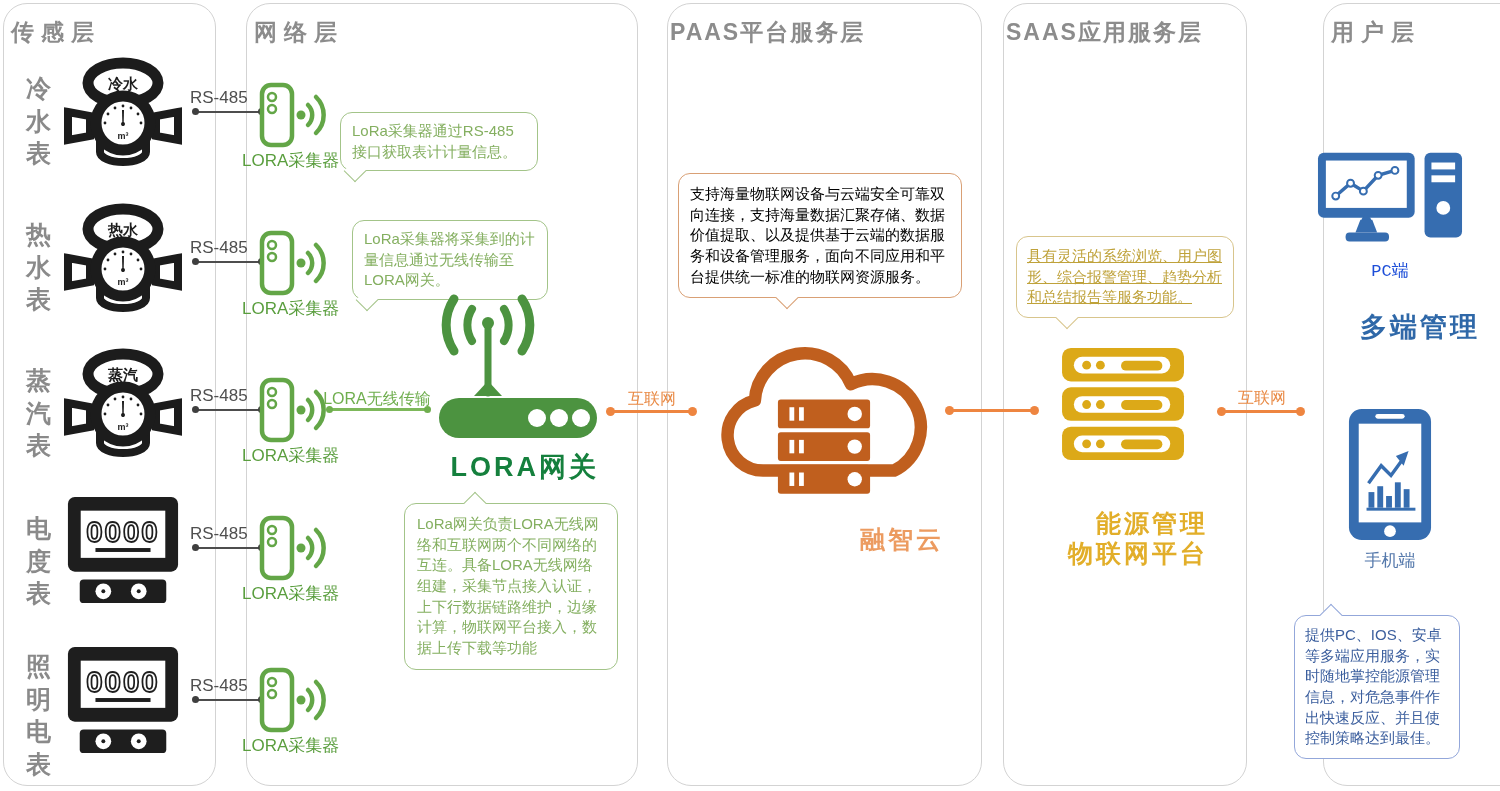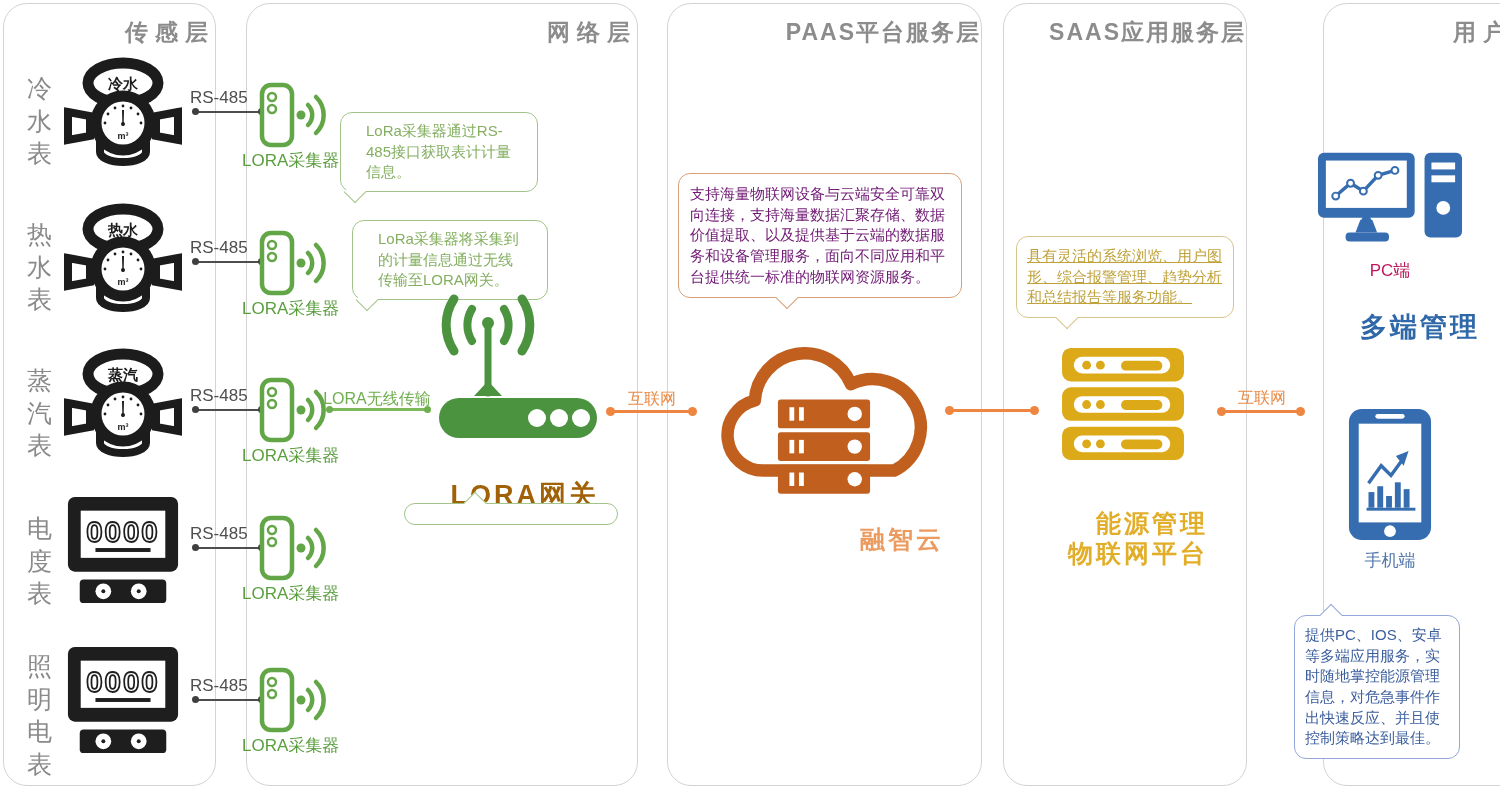--- a/index.html
+++ b/index.html
@@ -1,38 +1,38 @@
 <!DOCTYPE html>
 <html><head>
 <meta charset="utf-8">
 <style>
   html,body{margin:0;padding:0;background:#fff;}
   .canvas{position:relative;width:1500px;height:791px;background:#fff;overflow:hidden;
           font-family:"Liberation Sans","DejaVu Sans",sans-serif;}
   .col{position:absolute;top:3px;height:783px;background:#fff;border:1px solid #d3d3d3;
        border-radius:24px;box-sizing:border-box;}
-  .hdr{margin-top:13px;text-align:right;font-size:23px;font-weight:bold;color:#8c8c8c;
+  .hdr{margin-top:13px;text-align:left;font-size:23px;font-weight:bold;color:#8c8c8c;
        letter-spacing:7px;text-indent:7px;white-space:nowrap;}
   .hdr.mix{letter-spacing:2px;text-indent:2px;}
-  .vlabel{position:absolute;width:27px;font-size:25px;line-height:1.3;font-weight:normal;
-          color:#8a8a8a;text-align:center;word-break:break-all;}
+  .vlabel{position:absolute;width:27px;font-size:25px;line-height:1.3;font-weight:bold;
+          color:#8a8a8a;word-break:break-all;}
   .hline{position:absolute;height:2px;background:#4d4d4d;}
   .dot{position:absolute;border-radius:50%;background:#3f3f3f;width:7px;height:7px;}
   .dot.green{background:#6fae4e;}
   .dot.orange{background:#ee8540;width:9px;height:9px;}
   .rs-label{position:absolute;font-size:17px;color:#4f4f4f;width:80px;}
   .c-label{position:absolute;font-size:17px;color:#5a9e3e;text-align:center;width:96px;white-space:nowrap;}
   .link-label{position:absolute;font-size:16px;text-align:center;}
-  .callout{position:absolute;border-radius:12px;background:#fff;padding:8px 25px;
+  .callout{position:absolute;border-radius:12px;background:#fff;padding:8px 11px;
            font-size:15px;line-height:1.38;box-sizing:border-box;}
   .callout .tail{position:absolute;width:15px;height:15px;background:#fff;transform:rotate(45deg);}
   .tail.down{bottom:-9px;border-right:1.5px solid var(--bc);border-bottom:1.5px solid var(--bc);}
   .tail.up{top:-9px;border-left:1.5px solid var(--bc);border-top:1.5px solid var(--bc);}
   .callout.green{--bc:#a3c489;border:1.5px solid var(--bc);color:#84af60;}
-  .callout.orange{--bc:#d9a075;border:1.5px solid var(--bc);color:#701a75;}
+  .callout.orange{--bc:#d9a075;border:1.5px solid var(--bc);color:#000000;}
   .callout.gold{--bc:#d8c58c;border:1.5px solid var(--bc);color:#bfa23a;text-decoration:underline;}
   .callout.blue{--bc:#93a7da;border:1.5px solid var(--bc);color:#3c5f9e;}
   .big{position:absolute;font-weight:bold;text-align:right;letter-spacing:3px;white-space:nowrap;}
   svg{position:absolute;overflow:visible;}
 </style>
 </head>
 <body>
 
 <div class="canvas">
 
@@ -244,23 +244,24 @@
       <path d="M86,12 A30,30 0 0 1 86,44" stroke-width="8"></path>
       <path d="M104,2 A47,47 0 0 1 104,54" stroke-width="9"></path>
     </g>
   </svg>
   <svg style="left:437px;top:395px;" width="162" height="46" viewBox="0 0 162 46">
     <rect x="2" y="3" width="158" height="40" rx="20" fill="#4c9340"></rect>
     <circle cx="100" cy="23" r="9" fill="#fff"></circle>
     <circle cx="122" cy="23" r="9" fill="#fff"></circle>
     <circle cx="144" cy="23" r="9" fill="#fff"></circle>
   </svg>
-  <div class="big" style="left:437px;top:449px;width:162px;font-size:27px;color:#a16207;margin-top:28px;">LORA网关</div>
+  <div class="big" style="left:437px;top:449px;width:162px;font-size:27px;color:#15803d;">LORA网关</div>
 
   <div class="callout green" style="left:404px;top:503px;width:214px;padding:10px 12px;">
+    <span>LoRa网关负责LORA无线网络和互联网两个不同网络的互连。具备LORA无线网络组建，采集节点接入认证，上下行数据链路维护，边缘计算，物联网平台接入，数据上传下载等功能</span>
     <div class="tail up" style="left:62px;"></div>
   </div>
 
   <div class="link-label" style="left:610px;top:389px;width:84px;color:#e98a45;">互联网</div>
   <div class="hline" style="left:612px;top:410px;width:80px;height:3px;background:#ee8540;"></div>
   <div class="dot orange" style="left:606px;top:407px;"></div>
   <div class="dot orange" style="left:688px;top:407px;"></div>
 
   <div class="callout orange" style="left:678px;top:173px;width:284px;padding:10px 11px;">
     <span>支持海量物联网设备与云端安全可靠双向连接，支持海量数据汇聚存储、数据价值提取、以及提供基于云端的数据服务和设备管理服务，面向不同应用和平台提供统一标准的物联网资源服务。</span>
@@ -344,21 +345,21 @@
       <path d="M45,70 L57,70 L62,83 L40,83 Z" fill="#366db0"></path>
       <rect x="30" y="83" width="44" height="9" rx="4" fill="#366db0"></rect>
     </g>
     <g>
       <rect x="110" y="2" width="38" height="86" rx="6" fill="#366db0"></rect>
       <rect x="117" y="12" width="24" height="7" fill="#fff"></rect>
       <rect x="117" y="25" width="24" height="7" fill="#fff"></rect>
       <circle cx="129" cy="58" r="7" fill="#fff"></circle>
     </g>
   </svg>
-  <div class="link-label" style="left:1316px;top:259px;width:148px;font-size:17px;color:#be185d;">PC端</div>
+  <div class="link-label" style="left:1316px;top:259px;width:148px;font-size:17px;color:#1d4ed8;font-family:Liberation Mono, monospace;">PC端</div>
   <div class="big" style="left:1294px;top:309px;width:186px;font-size:27px;color:#2f68a8;">多端管理</div>
 
   <svg style="left:1347px;top:407px;" width="86" height="135" viewBox="0 0 88 138">
     <rect x="2" y="2" width="84" height="134" rx="13" fill="#366db0"></rect>
     <rect x="29" y="7" width="30" height="5" rx="2.5" fill="#fff"></rect>
     <rect x="12" y="17" width="64" height="101" fill="#fff"></rect>
     <circle cx="44" cy="127" r="6" fill="#fff"></circle>
     <g fill="#366db0">
       <rect x="20" y="103" width="50" height="3"></rect>
       <rect x="22" y="87" width="6" height="16"></rect>

